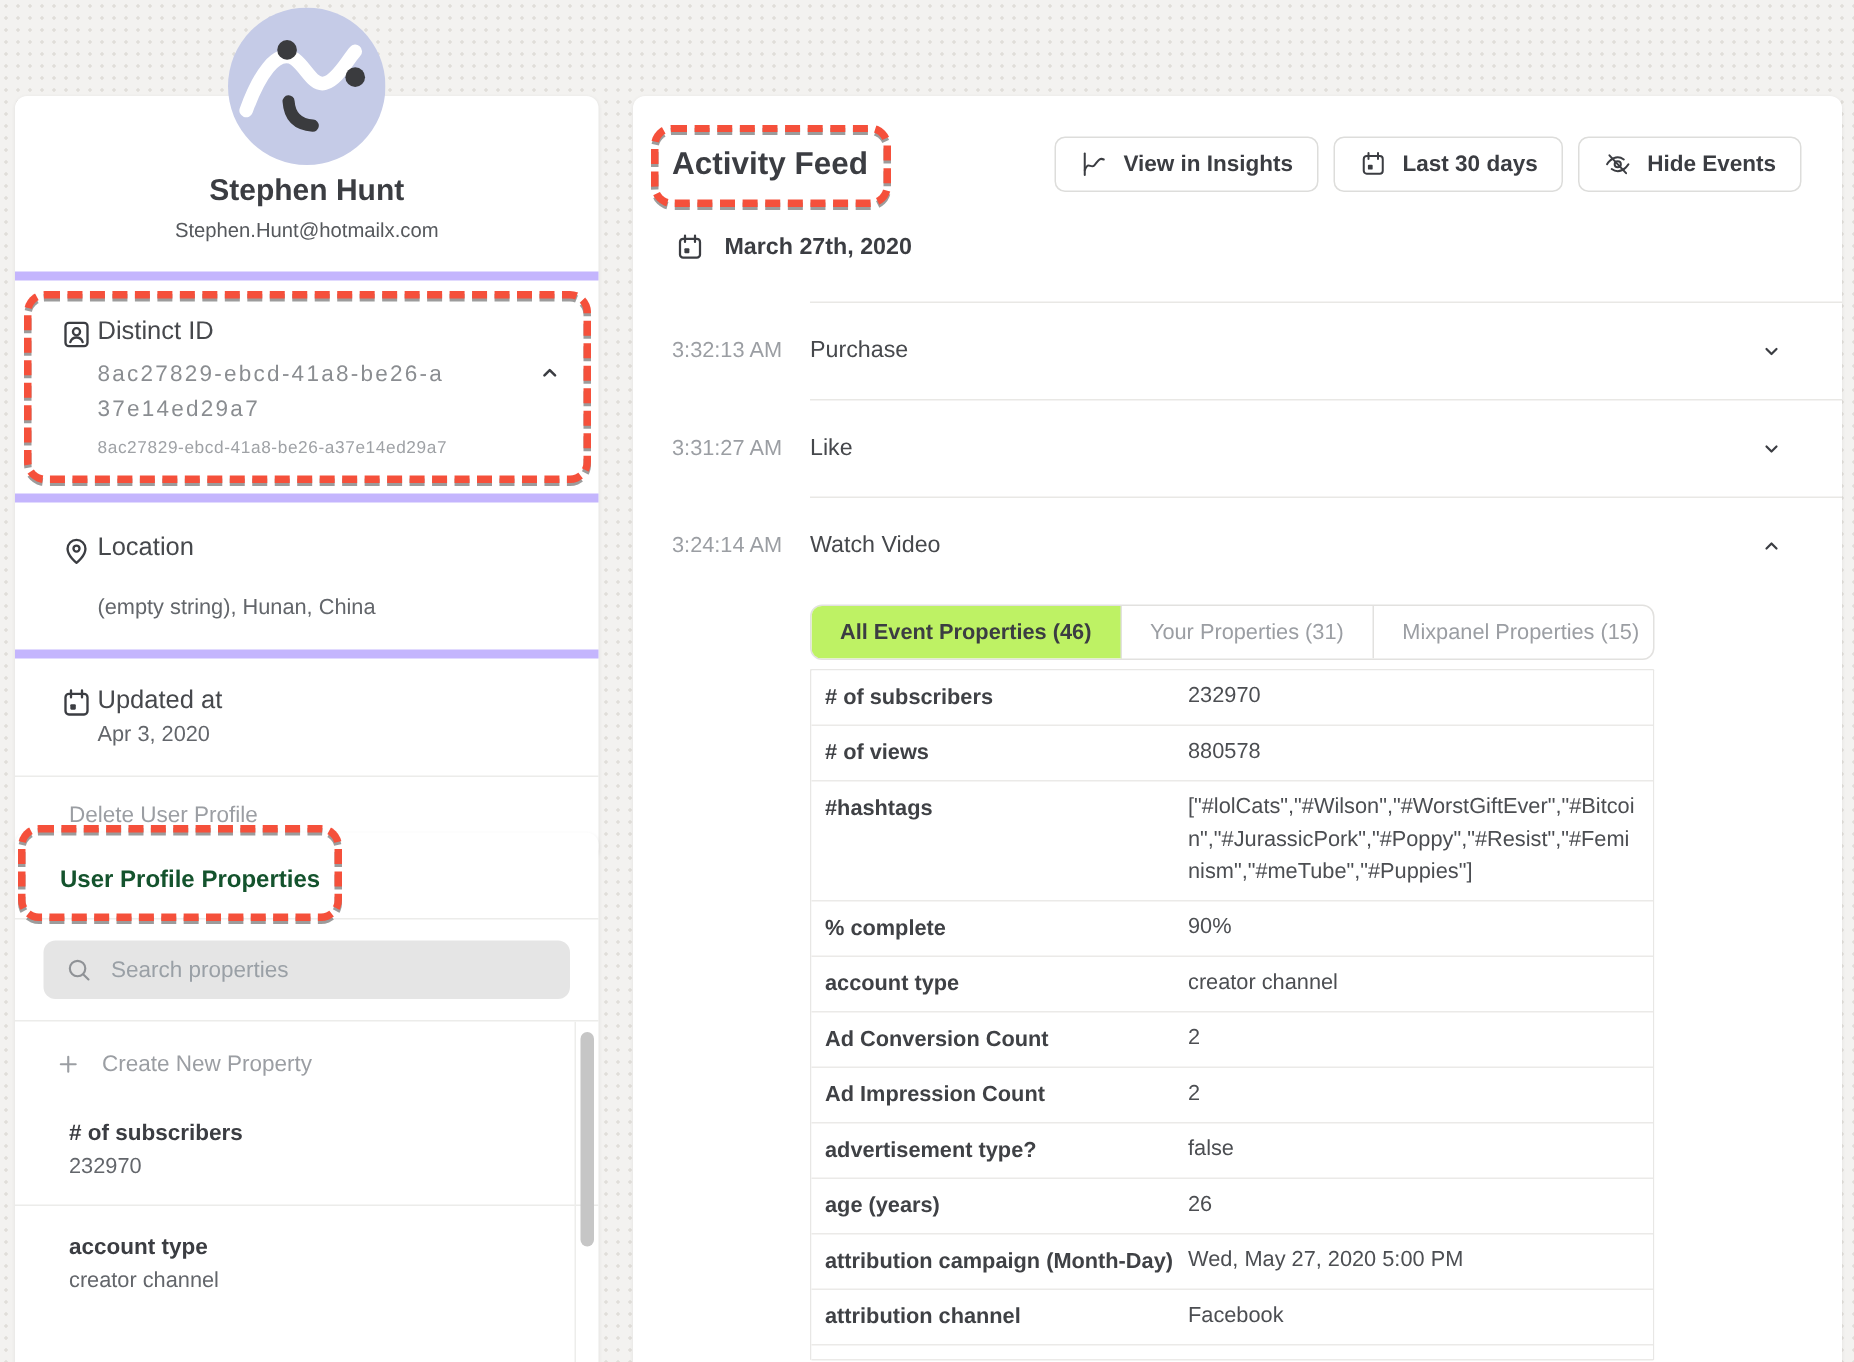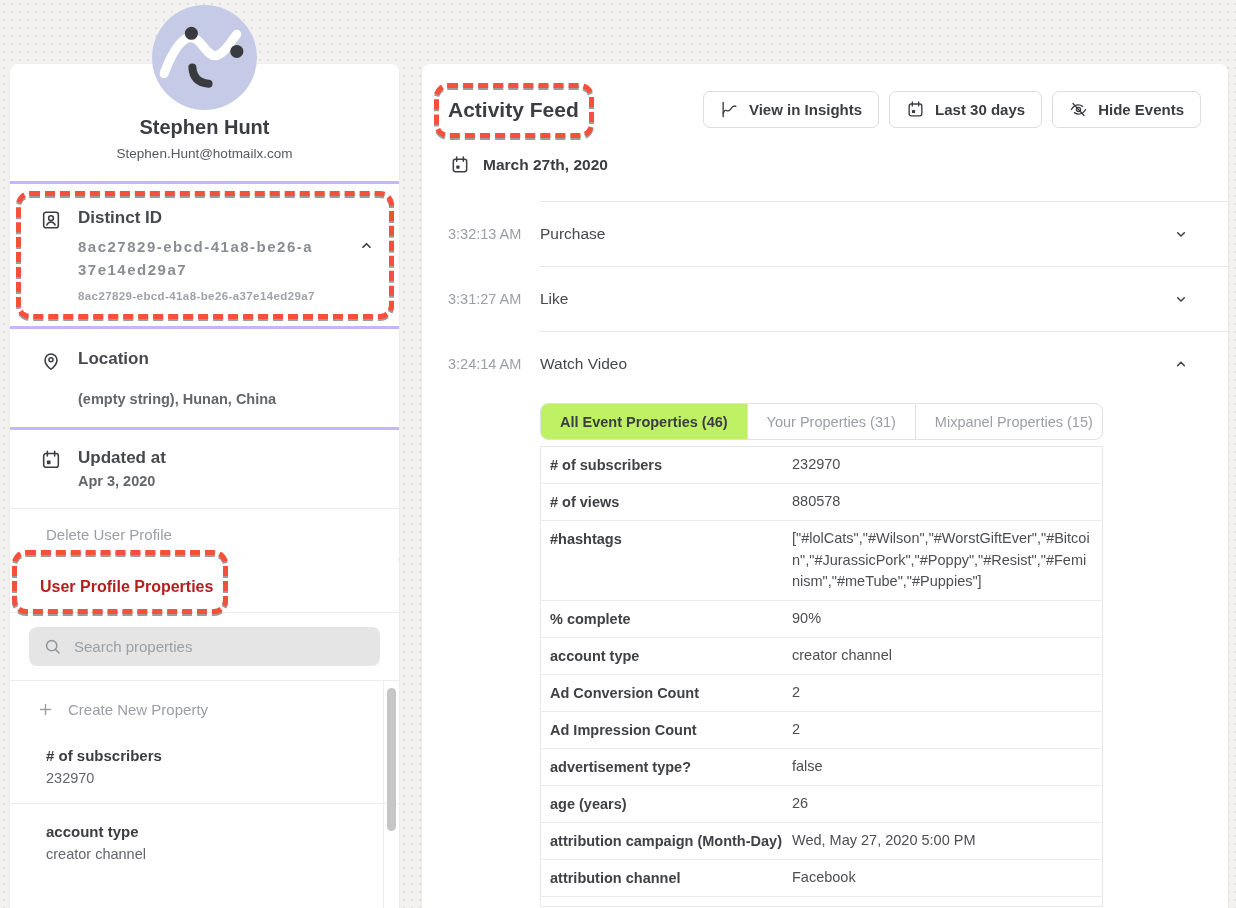--- a/index.html
+++ b/index.html
@@ -19,34 +19,34 @@
             filter:drop-shadow(0 2px 0 rgba(75,75,75,0.55)); pointer-events:none; z-index:5; }
 
   
   .avatar { position:absolute; left:152px; top:5px; width:105px; height:105px; z-index:3; }
 
   .profile-card { left:10px; top:64px; width:389px; }
   .p-head { padding:52px 16px 20px; text-align:center; }
   .p-name { font-size:20px; font-weight:bold; color:#3b3d42; }
   .p-email { margin-top:7px; font-size:13.5px; color:#55585c; }
 
-  .sec { border-top:3px solid #c4b5fd; display:flex; gap:16px; padding:20px 24px 20px 30px; position:relative;font-weight:bold; }
+  .sec { border-top:6px solid #c4b5fd; display:flex; gap:3px; padding:20px 24px 20px 30px; position:relative; }
   .sec .ic { width:22px; flex:0 0 22px; color:#3b3d42; padding-top:1px; }
   .sec-title { font-size:17px; color:#46484c; }
   .sec-sub { margin-top:22px; font-size:14.5px; color:#63666b; }
 
   .sec-distinct { padding:24px 58px 24px 30px; }
   .did-value { margin-top:7px; font-size:15px; color:#8a8d91; letter-spacing:1.5px; line-height:23px; width:240px; word-break:break-all; }
   .did-small { margin-top:9px; font-size:11.5px; color:#9fa2a6; letter-spacing:0.4px; }
   .did-chevron { position:absolute; right:24px; top:53px; color:#3b3d42; cursor:pointer; }
 
   .delete-row { border-top:1px solid #ececea; padding:17px 24px 21px 36px; font-size:15px; color:#9b9ea3; cursor:pointer; }
 
   .props-card { left:10px; top:555px; width:389px; height:382px; }
-  .props-head { position:relative; padding:23px 24px 16px 30px; font-size:16px; font-weight:bold; color:#b91c1c; }
+  .props-head { position:relative; padding:23px 24px 16px 30px; font-size:16px; font-weight:bold; color:#14532d; }
   .props-head .redash { left:2px; top:-5px; width:216px; height:64px; }
   .search-wrap { border-top:1px solid #ececea; padding:14px 19px; }
   .search-box { display:flex; align-items:center; gap:12px; height:39px; background:#e5e5e5; border-radius:8px; padding:0 14px; color:#8f9296; }
   .search-box input { border:none; outline:none; background:transparent; font-size:15px; color:#3b3d42; width:100%;
                       font-family:"Liberation Sans", sans-serif; }
   .search-box input::placeholder { color:#9aa0a6; }
   .props-list { position:relative; border-top:1px solid #ececea; height:245px; overflow:hidden; }
   .gutter { position:absolute; right:0; top:0; bottom:-10px; width:16px; border-left:1px solid #ededeb; }
   .thumb { position:absolute; right:3px; top:7px; width:9px; height:143px; border-radius:5px; background:#c6c6c6; }
   .create-row { display:flex; align-items:center; gap:14px; padding:20px 24px 10px 27px; font-size:15px; color:#9b9ea3; cursor:pointer; }

